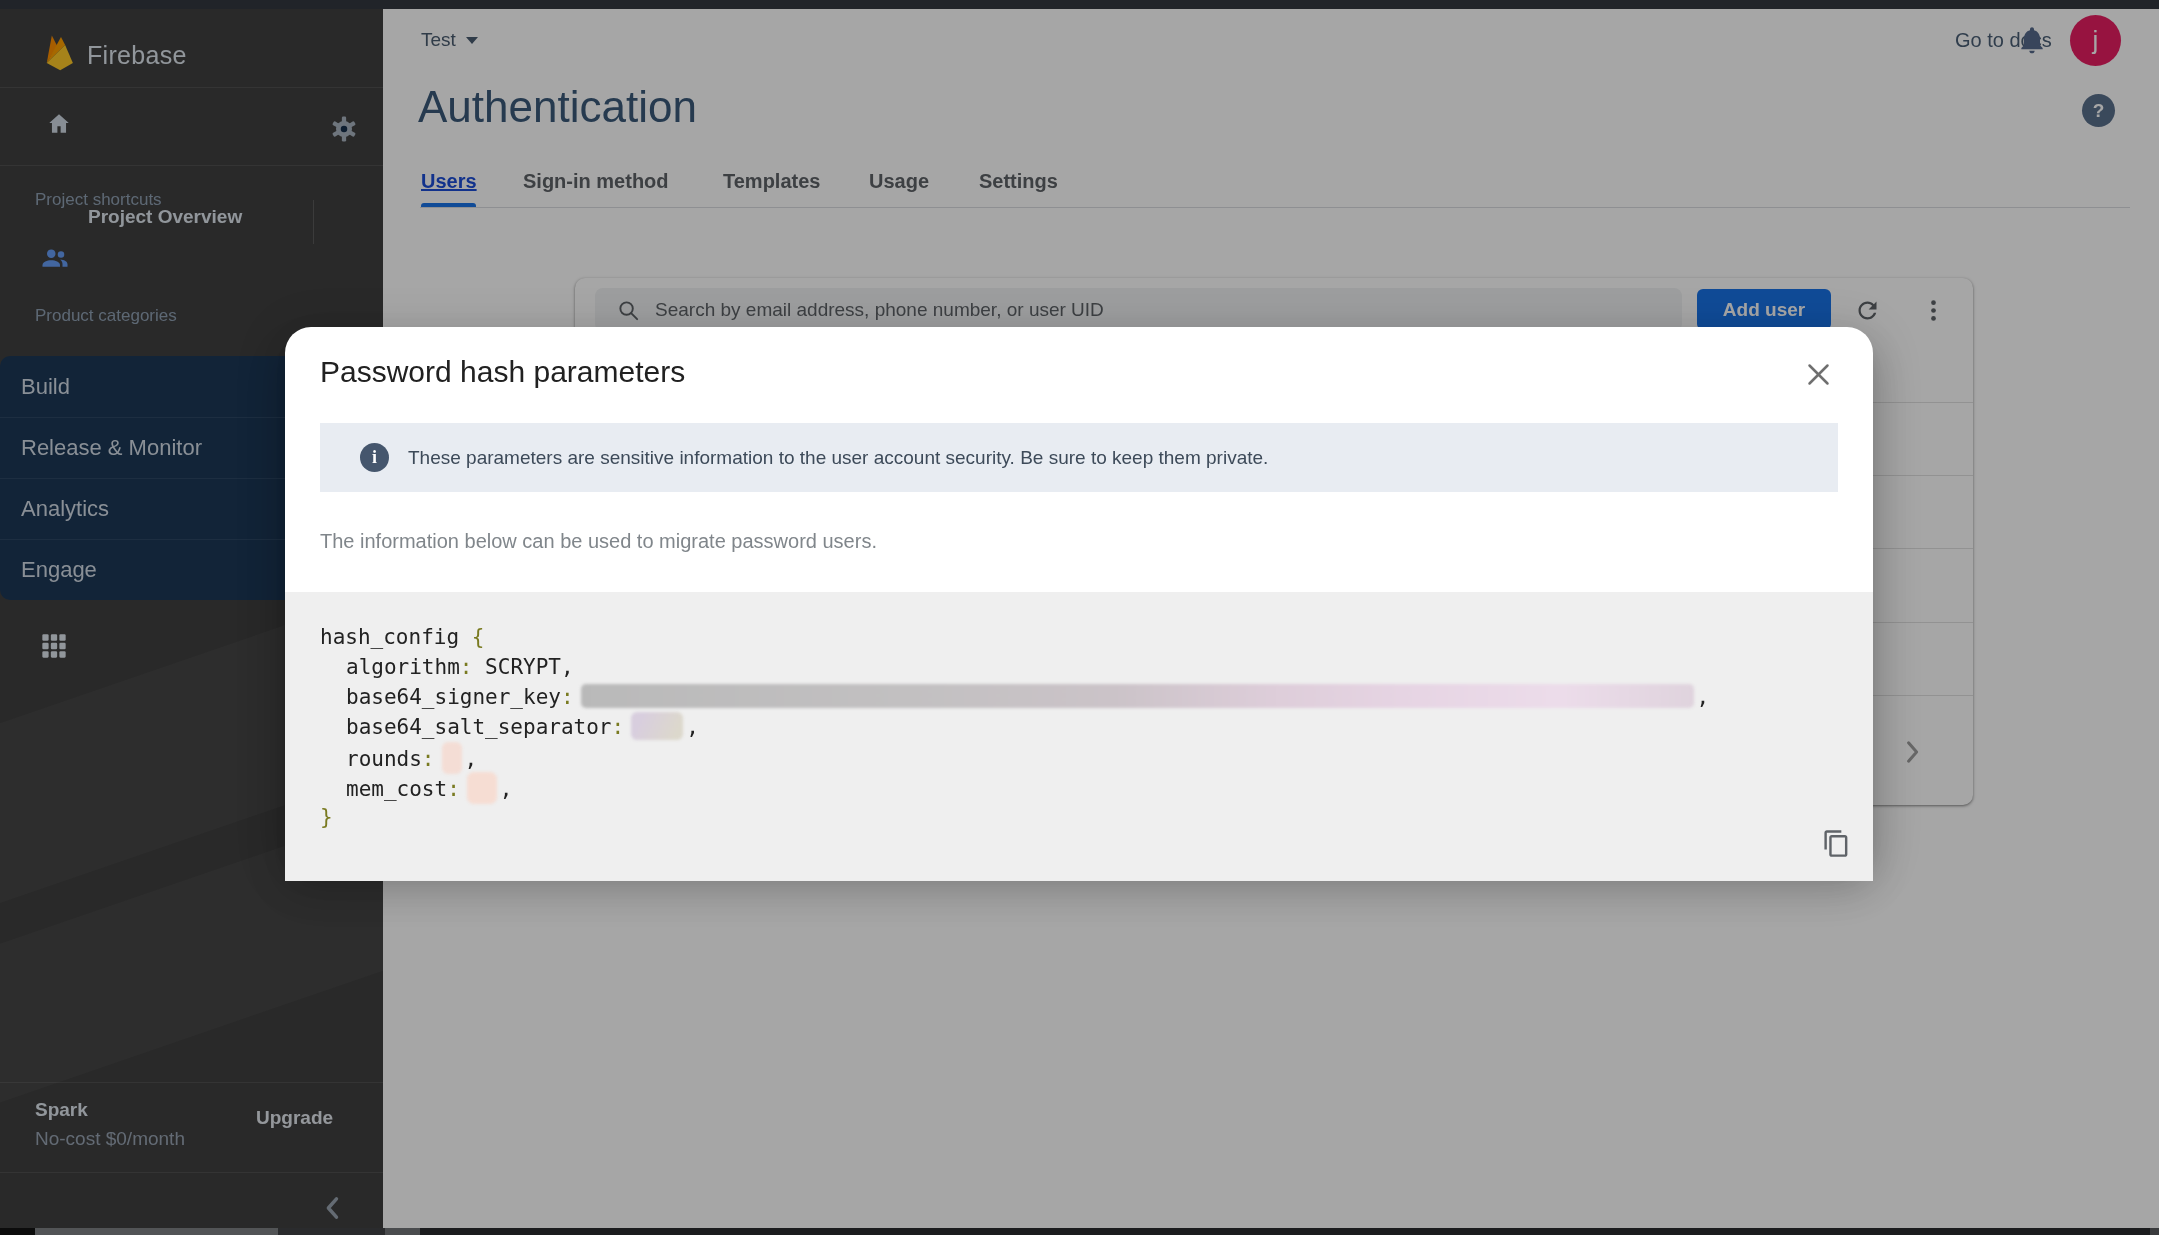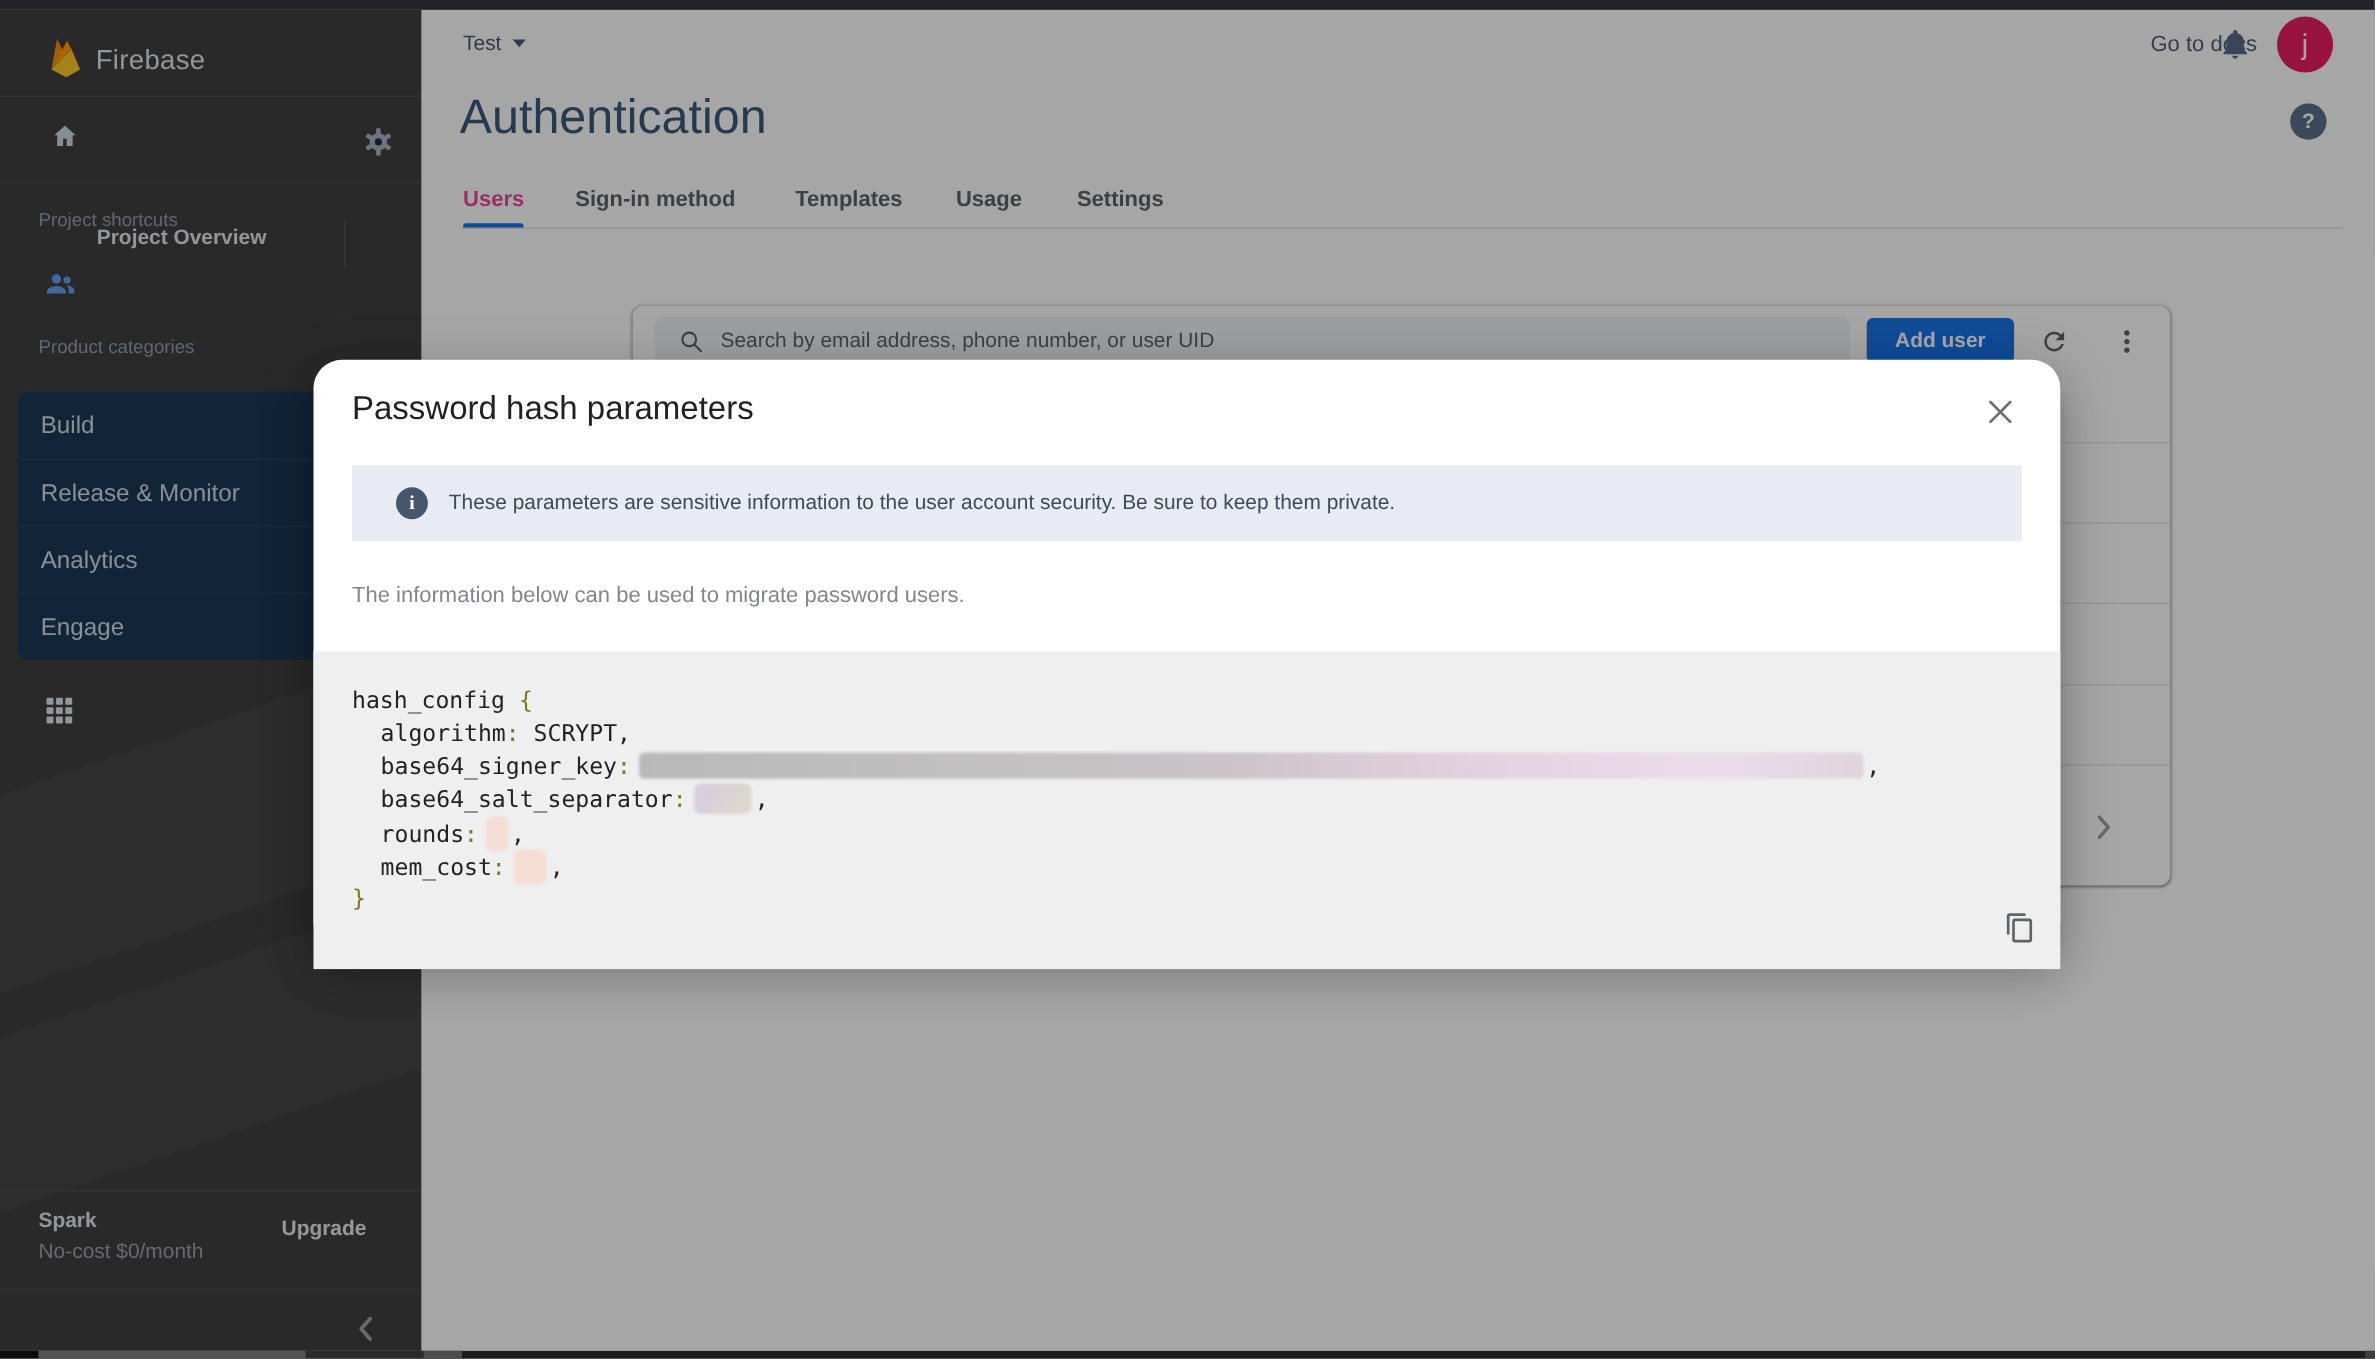--- a/index.html
+++ b/index.html
@@ -15,41 +15,41 @@
   .chrome-bottom .seg{position:absolute;top:0;height:7px;}
 
   
   .sidebar{position:absolute;left:0;top:9px;width:383px;height:1219px;background:#404040;overflow:hidden;z-index:1;}
   .sb-divider{position:absolute;left:0;width:383px;height:1px;background:rgba(255,255,255,0.09);}
   .sb-label{position:absolute;left:35px;font-size:17px;color:#8fa0b3;}
   .brand-text{position:absolute;left:87px;top:32px;font-size:25px;letter-spacing:.3px;color:#dfe6ee;}
   .po-text{position:absolute;left:88px;top:109px;font-size:19px;font-weight:700;color:#dfe6ee;}
   .v-divider{position:absolute;left:313px;top:103px;width:1px;height:44px;background:rgba(255,255,255,0.14);}
   .auth-text{position:absolute;left:88px;top:238px;font-size:20px;font-weight:700;color:#669df6;}
-  .cat-panel{position:absolute;left:16px;top:347px;width:367px;height:244px;background:#1c3857;border-radius:10px 0 0 10px;}
+  .cat-panel{position:absolute;left:0;top:347px;width:367px;height:244px;background:#1c3857;border-radius:10px 0 0 10px;}
   .cat-item{position:absolute;left:0;width:367px;height:61px;display:flex;align-items:center;cursor:pointer;}
   .cat-item span{margin-left:21px;font-size:22px;color:#d3dce6;}
   .cat-div{position:absolute;left:0;width:367px;height:1px;background:rgba(255,255,255,0.08);}
   .spark-name{position:absolute;left:35px;top:1090px;font-size:19px;font-weight:700;color:#dfe6ee;}
   .spark-sub{position:absolute;left:35px;top:1119px;font-size:19px;color:#98a4b3;}
   .upgrade{position:absolute;left:256px;top:1098px;font-size:19px;font-weight:700;color:#e4e9ef;cursor:pointer;}
   .diag{position:absolute;background:rgba(255,255,255,0.03);transform:rotate(-19deg);}
 
   
   .test-label{position:absolute;left:421px;top:29px;font-size:19px;color:#4a5c70;cursor:pointer;}
   .caret{display:inline-block;width:0;height:0;border-left:6px solid transparent;border-right:6px solid transparent;
     border-top:7px solid #4a5c70;margin-left:10px;vertical-align:middle;}
   .go-docs{position:absolute;left:1955px;top:29px;font-size:20px;color:#4a5f76;cursor:pointer;}
   .avatar{position:absolute;left:2070px;top:15px;width:51px;height:51px;border-radius:50%;background:#e91e63;
     color:#fff;font-size:26px;display:flex;align-items:center;justify-content:center;cursor:pointer;}
   .help-btn{position:absolute;left:2082px;top:94px;width:33px;height:33px;border-radius:50%;background:#5a708c;
     color:#fff;font-size:19px;font-weight:700;display:flex;align-items:center;justify-content:center;cursor:pointer;}
   .page-title{position:absolute;left:418px;top:82px;font-size:44px;font-weight:400;color:#3b5a7a;}
   .tab{position:absolute;top:170px;font-size:20px;font-weight:700;color:#5f6368;white-space:nowrap;cursor:pointer;}
-  .tab.active{color:#ec4899;}
+  .tab.active{color:#1d4ed8;text-decoration:underline;}
   .tab-underline{position:absolute;left:421px;top:203px;width:55px;height:4px;background:#1a73e8;border-radius:3px 3px 0 0;}
   .tabs-divider{position:absolute;left:420px;top:207px;width:1710px;height:1px;background:#dadce0;}
 
   
   .card{position:absolute;left:575px;top:278px;width:1398px;height:527px;background:#fff;border-radius:10px;
     box-shadow:0 1px 2px rgba(0,0,0,.3),0 1px 3px 1px rgba(0,0,0,.15);}
   .search-box{position:absolute;left:20px;top:10px;width:1087px;height:44px;background:#f1f3f4;border-radius:8px;}
   .search-input{position:absolute;left:58px;top:0;width:1020px;height:44px;border:none;background:transparent;outline:none;
     font-family:"Liberation Sans",sans-serif;font-size:19px;color:#202124;}
   .search-input::placeholder{color:#5f6368;opacity:1;}

